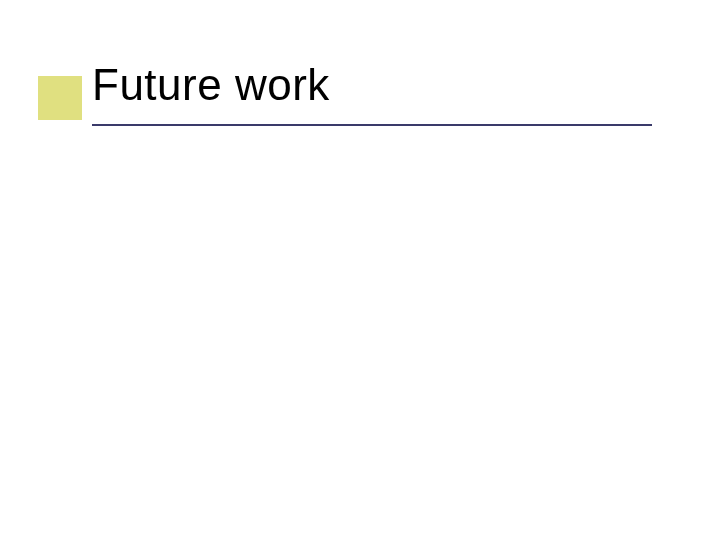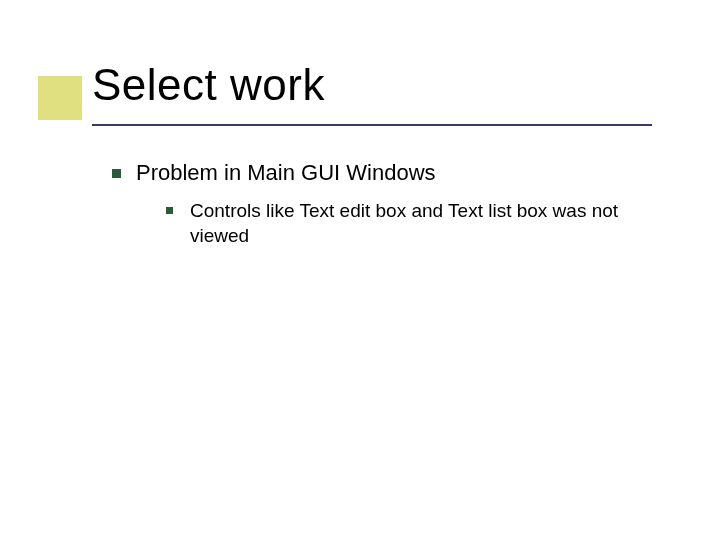--- a/index.html
+++ b/index.html
@@ -75,31 +75,22 @@
     width: 7px;
     height: 7px;
     top: 0.48em;
   }
 </style>
 </head>
 <body>
 
 <div class="slide">
   <div class="accent-box"></div>
-  <div class="title">Select work</div>
+  <div class="title">Future work</div>
   <div class="underline"></div>
 
   <div class="body">
 
-    <div class="lvl1">
-      <span class="bullet"></span>
-      <span>Problem in Main GUI Windows</span>
-
-      <div class="lvl2">
-        <span class="bullet"></span>
-        <span>Controls like Text edit box and Text list box was not viewed</span>
-      </div>
-    </div>
 
 
 
   </div>
 </div>
 
 </body></html>

